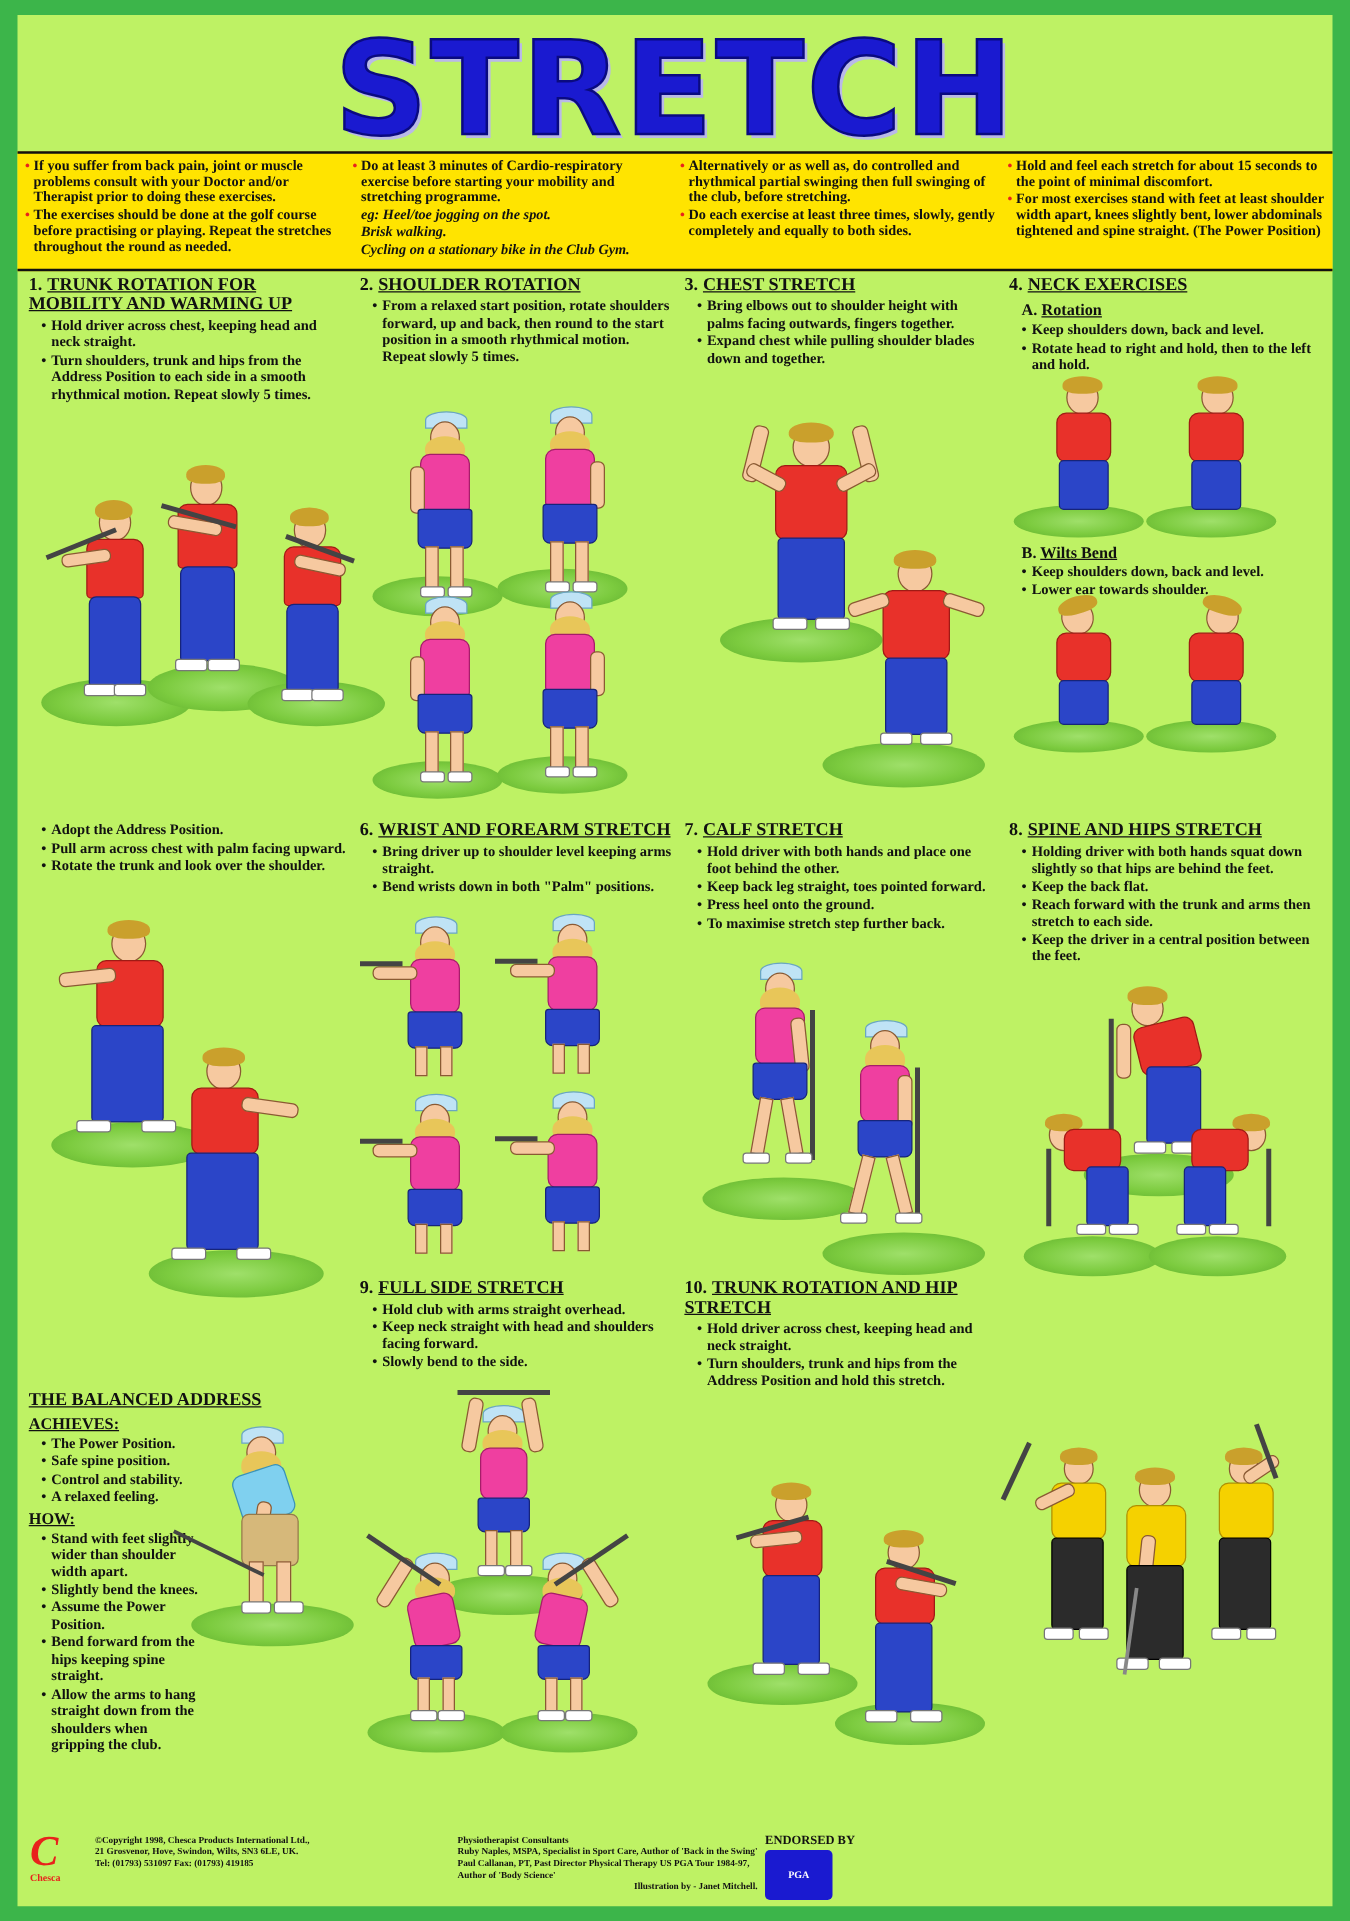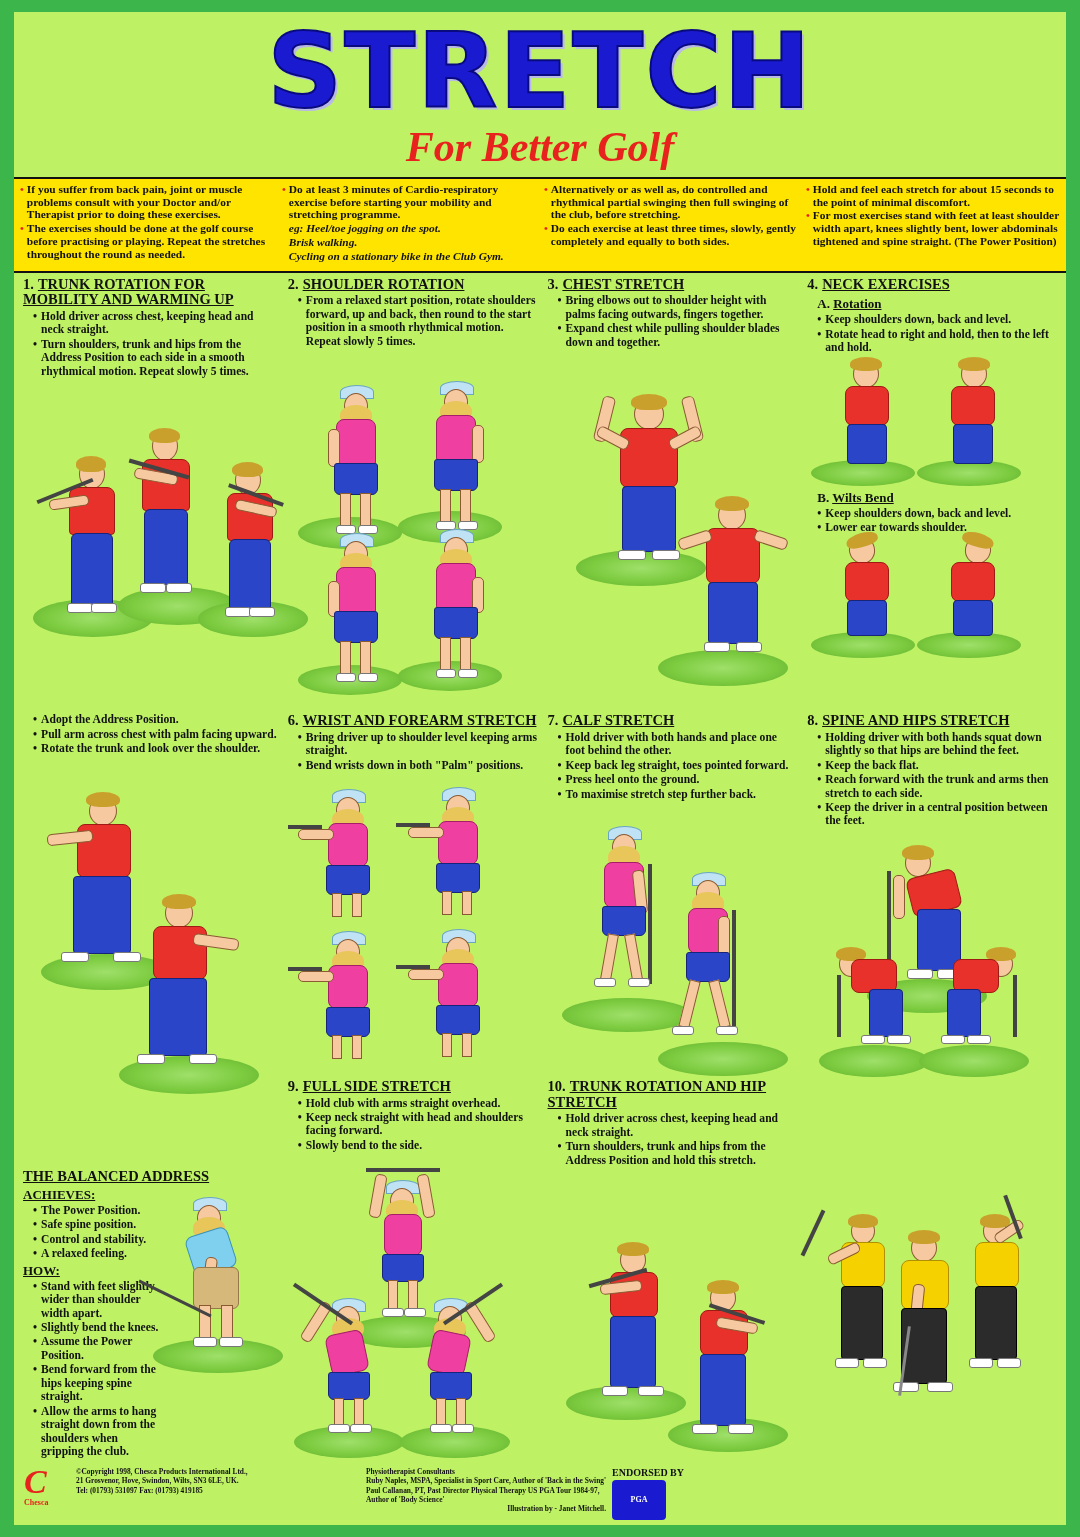--- a/index.html
+++ b/index.html
@@ -170,21 +170,20 @@
     display:flex; align-items:center; justify-content:center;
   }
   .endorsed { font-size:10px; text-align:center; }
 </style>
 </head>
 <body>
 
 <div class="poster">
 
   <div class="title">STRETCH</div>
-  <div class="subtitle">For Better Golf</div>
 
   <div class="banner">
     <div class="banner-cols">
       <div class="banner-col">
         <div class="bul">
             <span class="dot">•</span>
             <span class="txt">If you suffer from back pain, joint or muscle problems consult with your Doctor and/or Therapist prior to doing these exercises.</span>
           </div>
         <div class="bul">
             <span class="dot">•</span>

